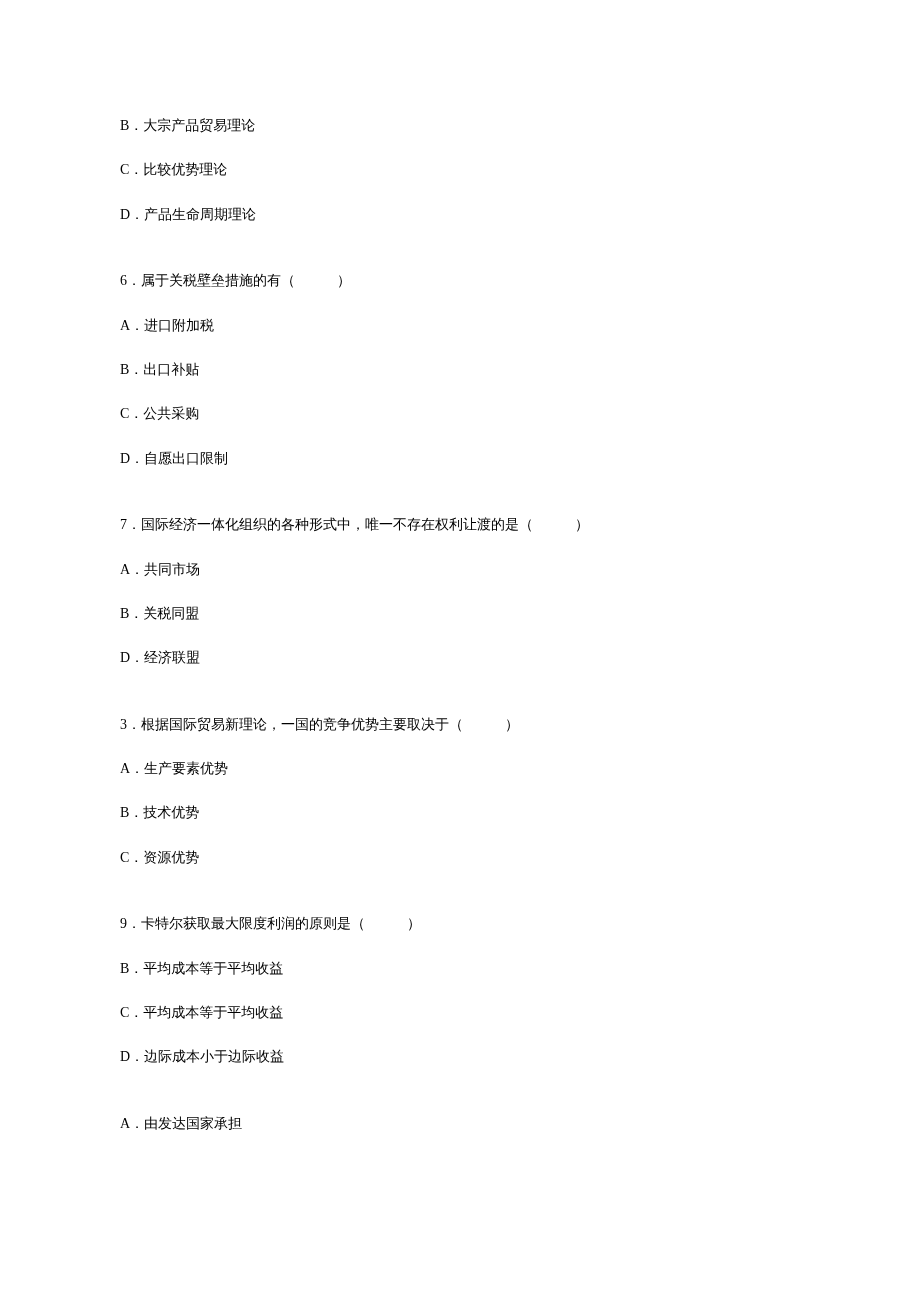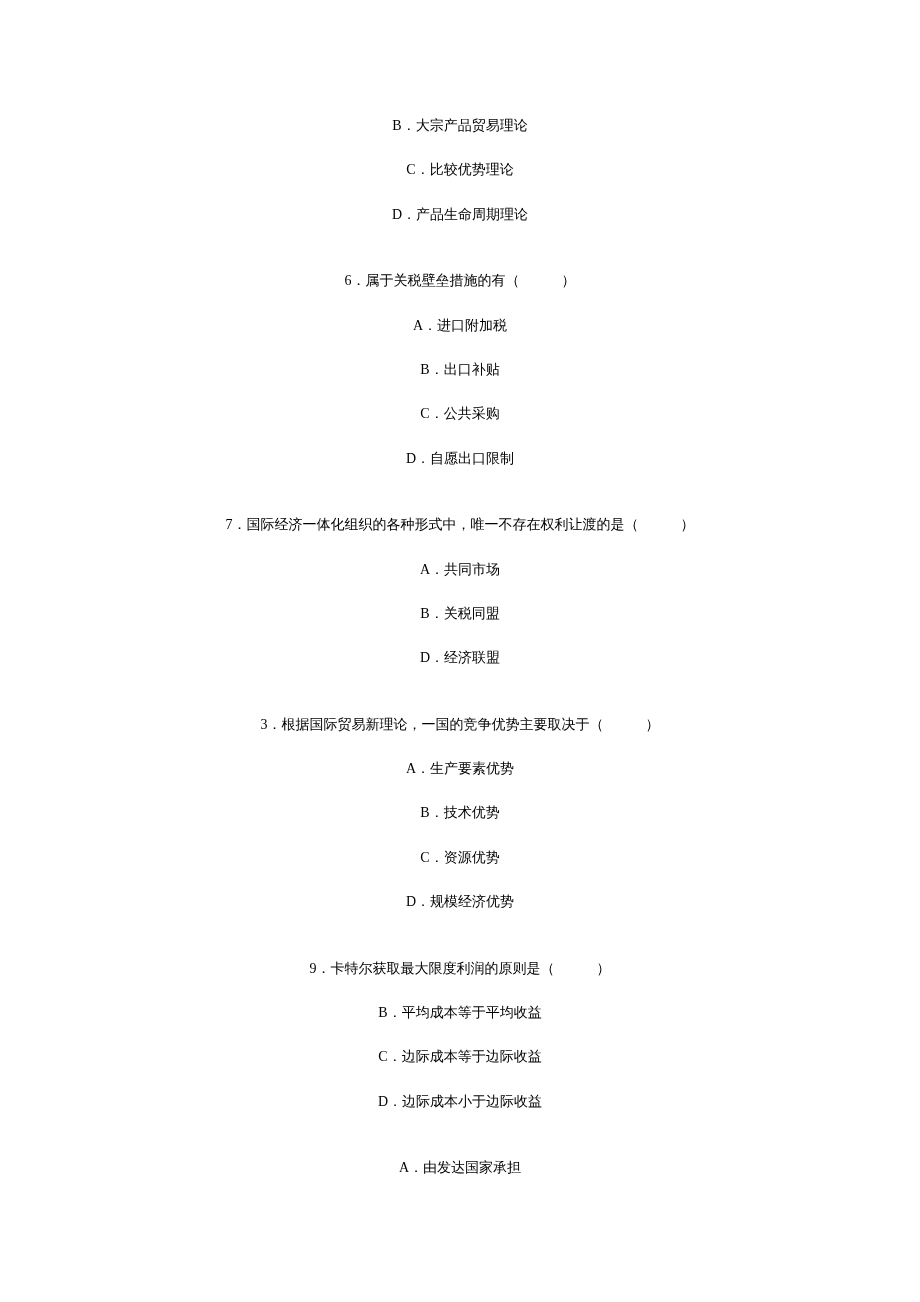--- a/index.html
+++ b/index.html
@@ -9,21 +9,20 @@
       background: #fff;
       font-family: "SimSun", "宋体", serif;
       font-size: 14px;
       color: #000;
       line-height: 1.6;
       padding: 115px 120px 0 120px;
     }
     .line {
       margin-bottom: 22px;
       white-space: nowrap;
-      text-align: center;
     }
     .q-block { margin-bottom: 22px; }
     .q-block .line:last-child { margin-bottom: 0; }
     .spacer { height: 22px; }
   </style>
 </head>
 <body>
 
 <div class="q-block">
   <div class="line">B．大宗产品贸易理论</div>
@@ -47,28 +46,27 @@
   <div class="line">B．关税同盟</div>
   <div class="line">D．经济联盟</div>
 </div>
 <div class="spacer"></div>
 
 <div class="q-block">
   <div class="line">3．根据国际贸易新理论，一国的竞争优势主要取决于（　　　）</div>
   <div class="line">A．生产要素优势</div>
   <div class="line">B．技术优势</div>
   <div class="line">C．资源优势</div>
-  <div class="line">D．规模经济优势</div>
 </div>
 <div class="spacer"></div>
 
 <div class="q-block">
   <div class="line">9．卡特尔获取最大限度利润的原则是（　　　）</div>
   <div class="line">B．平均成本等于平均收益</div>
-  <div class="line">C．边际成本等于边际收益</div>
+  <div class="line">C．平均成本等于平均收益</div>
   <div class="line">D．边际成本小于边际收益</div>
 </div>
 <div class="spacer"></div>
 
 <div class="q-block">
   <div class="line">A．由发达国家承担</div>
 
 </div>
 
 </body></html>

